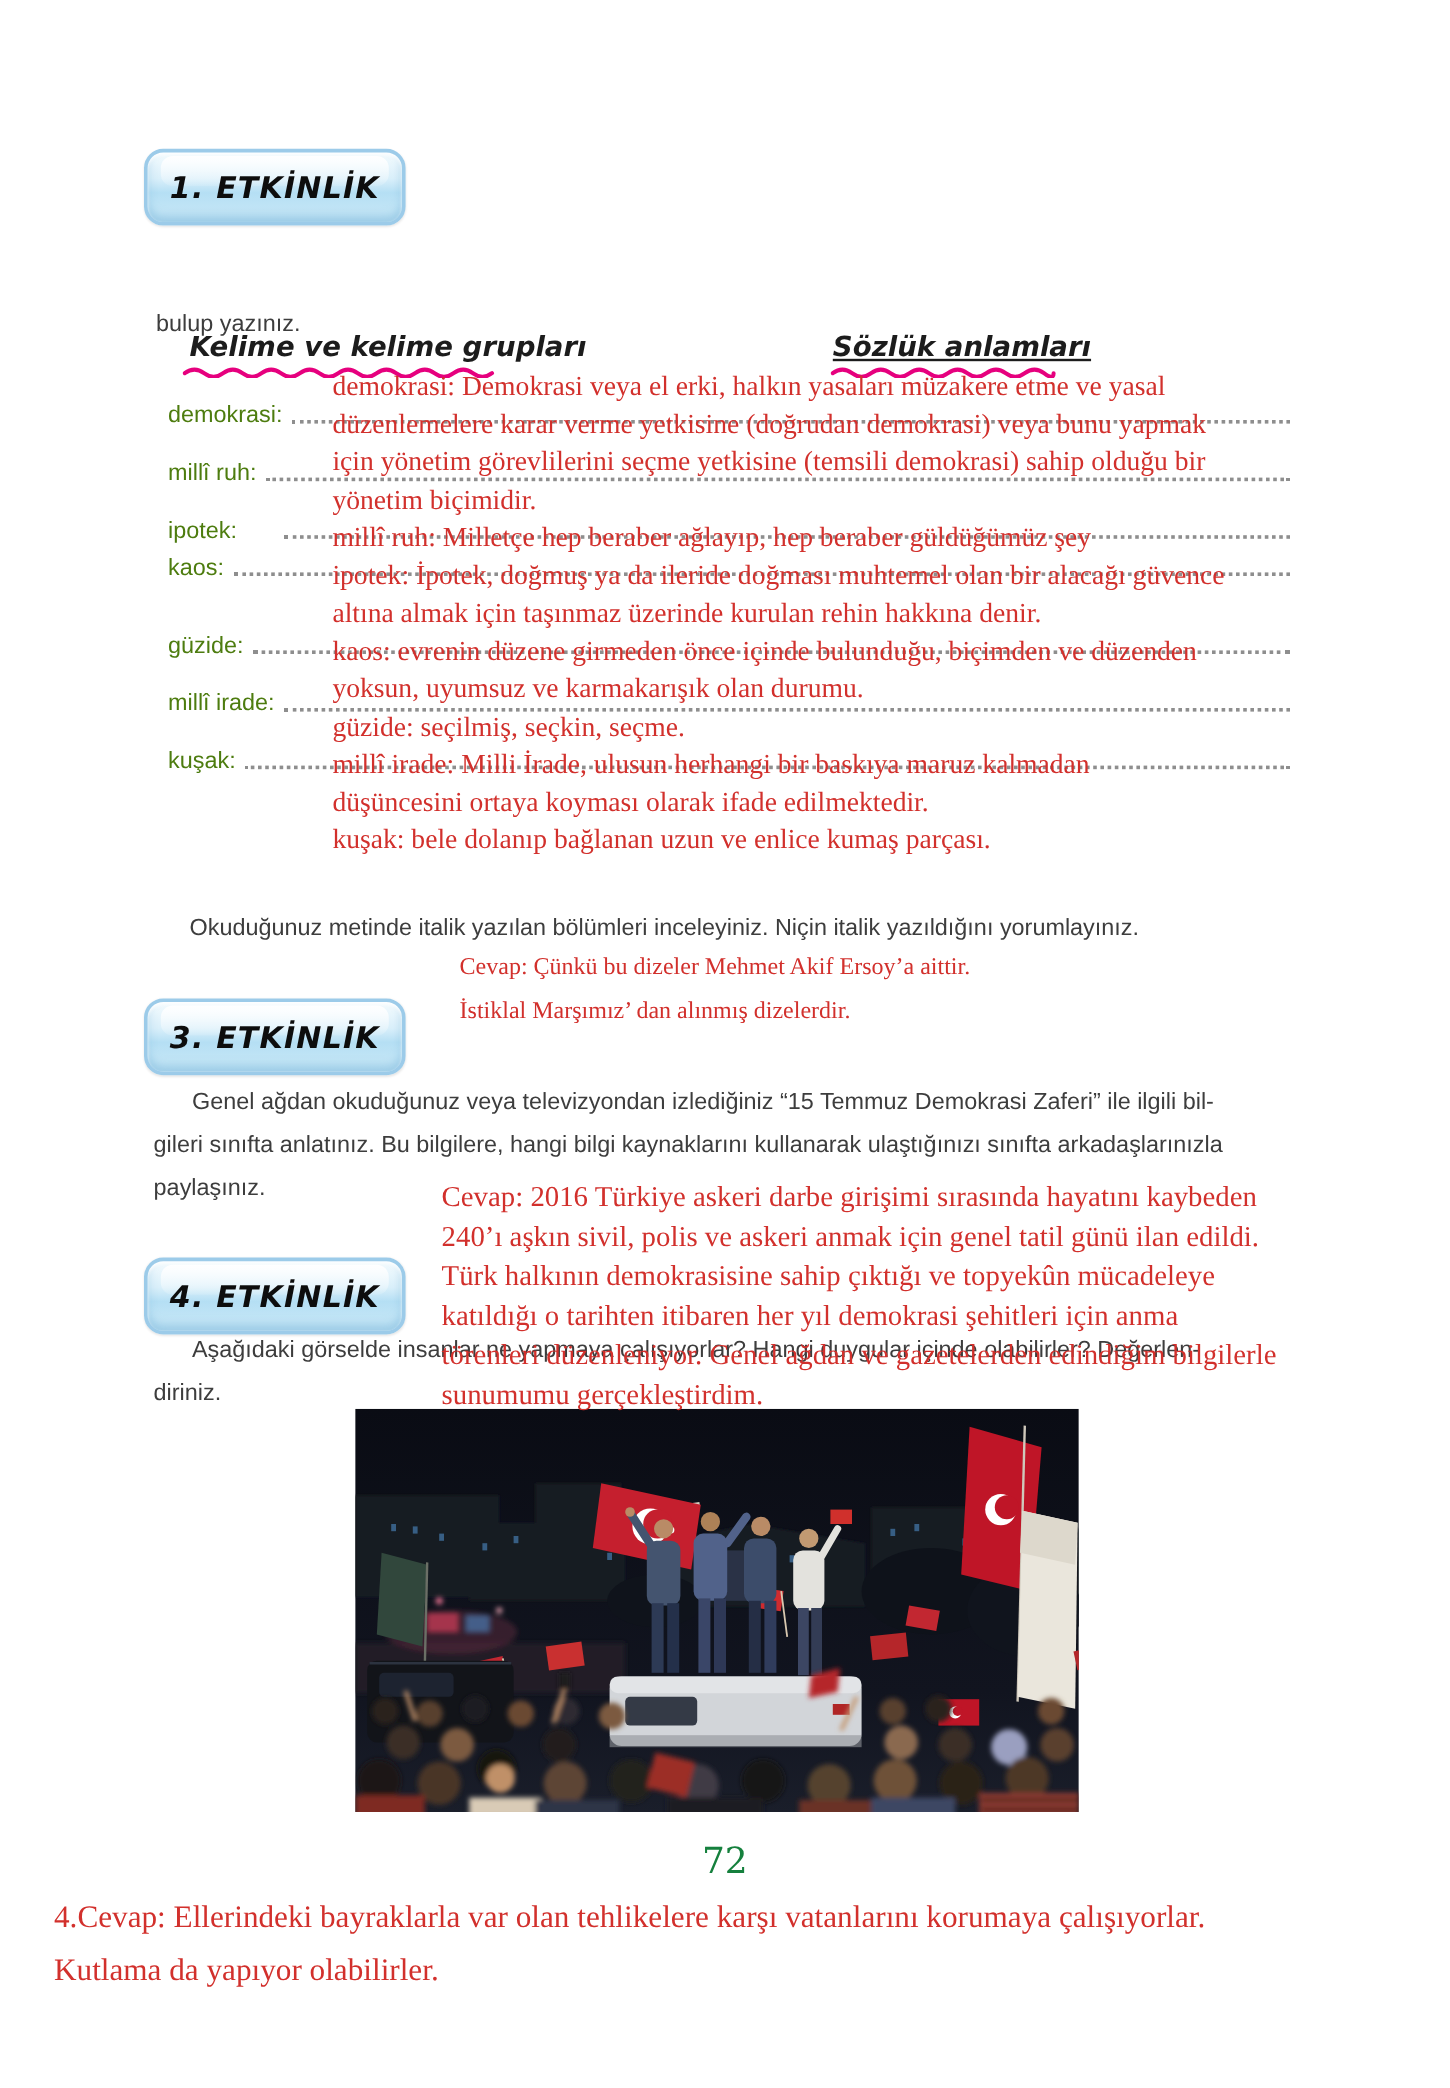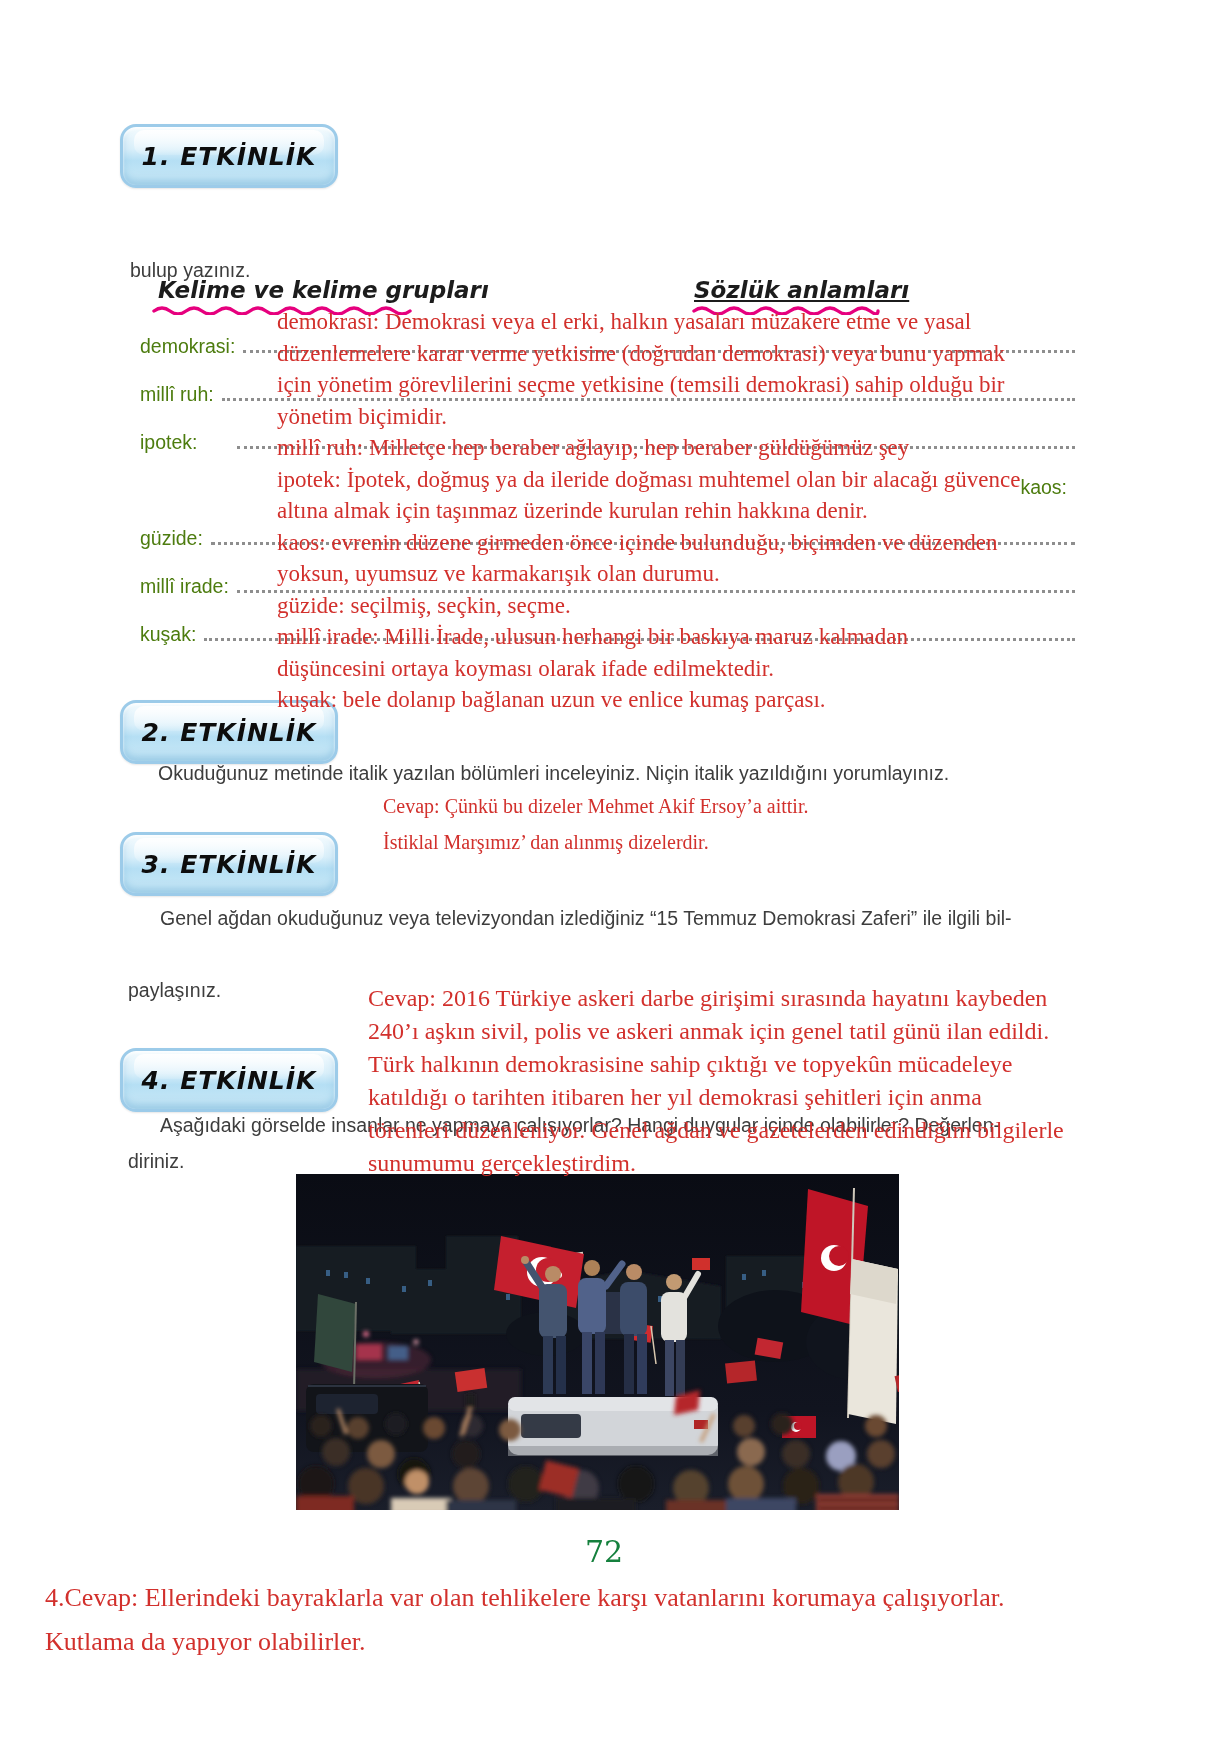--- a/index.html
+++ b/index.html
@@ -55,21 +55,21 @@
       <span class="dots"></span>
   </div>
   <div class="wrow" style="top:380px;">
     <span class="lbl">millî ruh:</span>
       <span class="dots"></span>
   </div>
   <div class="wrow" style="top:428px;gap:32px;">
     <span class="lbl">ipotek:</span>
       <span class="dots"></span>
   </div>
-  <div class="wrow" style="top:476px;flex-direction:column;">
+  <div class="wrow" style="top:459px;">
     <span class="lbl">kaos:</span>
       <span class="dots"></span>
   </div>
   <div class="wrow" style="top:524px;">
     <span class="lbl">güzide:</span>
       <span class="dots"></span>
   </div>
   <div class="wrow" style="top:572px;">
     <span class="lbl">millî irade:</span>
       <span class="dots"></span>
@@ -88,33 +88,31 @@
     <div>ipotek: İpotek, doğmuş ya da ileride doğması muhtemel olan bir alacağı güvence</div>
     <div>altına almak için taşınmaz üzerinde kurulan rehin hakkına denir.</div>
     <div>kaos: evrenin düzene girmeden önce içinde bulunduğu, biçimden ve düzenden</div>
     <div>yoksun, uyumsuz ve karmakarışık olan durumu.</div>
     <div>güzide: seçilmiş, seçkin, seçme.</div>
     <div>millî irade: Milli İrade, ulusun herhangi bir baskıya maruz kalmadan</div>
     <div>düşüncesini ortaya koyması olarak ifade edilmektedir.</div>
     <div>kuşak: bele dolanıp bağlanan uzun ve enlice kumaş parçası.</div>
   </div>
 
-  <div class="badge" style="left:120px;top:700px;">
-    <span>2. ETKİNLİK</span>
-  </div>
   <div class="bodyline" style="left:158px;top:762px;">Okuduğunuz metinde italik yazılan bölümleri inceleyiniz. Niçin italik yazıldığını yorumlayınız.</div>
   <div class="red-block" id="red2">
     <div>Cevap: Çünkü bu dizeler Mehmet Akif Ersoy’a aittir.</div>
     <div>İstiklal Marşımız’ dan alınmış dizelerdir.</div>
   </div>
 
   <div class="badge" style="left:120px;top:832px;">
     <span>3. ETKİNLİK</span>
   </div>
   <div class="bodyline" style="left:160px;top:907px;">Genel ağdan okuduğunuz veya televizyondan izlediğiniz “15 Temmuz Demokrasi Zaferi” ile ilgili bil-</div>
+  <div class="bodyline" style="left:128px;top:943px;">gileri sınıfta anlatınız. Bu bilgilere, hangi bilgi kaynaklarını kullanarak ulaştığınızı sınıfta arkadaşlarınızla</div>
   <div class="bodyline" style="left:128px;top:979px;">paylaşınız.</div>
   <div class="red-block" id="red3">
     <div>Cevap: 2016 Türkiye askeri darbe girişimi sırasında hayatını kaybeden</div>
     <div>240’ı aşkın sivil, polis ve askeri anmak için genel tatil günü ilan edildi.</div>
     <div>Türk halkının demokrasisine sahip çıktığı ve topyekûn mücadeleye</div>
     <div>katıldığı o tarihten itibaren her yıl demokrasi şehitleri için anma</div>
     <div>törenleri düzenleniyor. Genel ağdan ve gazetelerden edindiğim bilgilerle</div>
     <div>sunumumu gerçekleştirdim.</div>
   </div>
 

